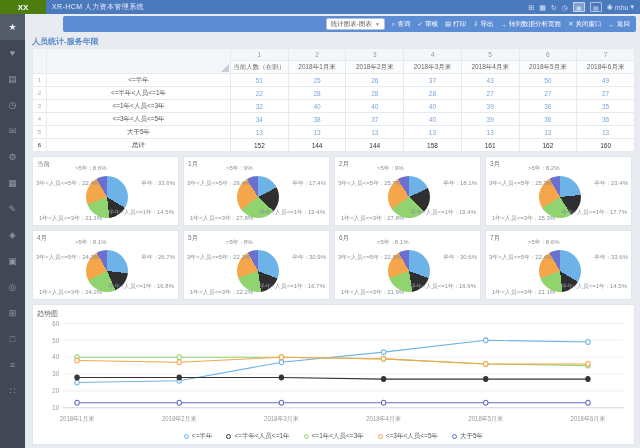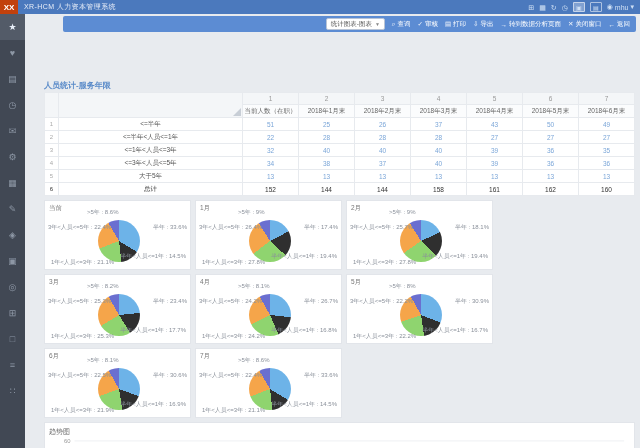--- a/index.html
+++ b/index.html
@@ -1,21 +1,21 @@
 <!DOCTYPE html>
 <html><head>
 <meta charset="utf-8">
 <style>
   * { margin:0; padding:0; box-sizing:border-box; }
   html,body { width:640px; height:448px; overflow:hidden; }
   body { font-family:"Liberation Sans", sans-serif; background:#e8ebef; }
 
   
   .header { height:14px; background:#4b79bd; display:flex; align-items:center; color:#e8eef8; }
-  .logo { width:18px; height:14px; background:#c2410c; color:#fff; font-size:8px; font-weight:bold; display:flex; align-items:center; justify-content:center; }
+  .logo { width:46px; height:14px; background:#4d7c0f; color:#fff; font-size:8px; font-weight:bold; display:flex; align-items:center; justify-content:center; }
   .header-title { font-size:7px; margin-left:6px; letter-spacing:.4px; flex:1; white-space:nowrap; }
   .header-icons { display:flex; align-items:center; gap:5px; margin-right:6px; color:#cfe0f5; }
   .h-ic { font-size:7px; line-height:1; }
   .win-btn { width:12px; height:10px; border:1px solid rgba(255,255,255,.55); border-radius:1px; display:flex; align-items:center; justify-content:center; font-size:6px; }
   .win-btn.active { background:rgba(255,255,255,.3); }
   .user-menu { font-size:7px; display:flex; gap:2px; align-items:center; white-space:nowrap; }
 
   .main-row { display:flex; height:434px; }
 
   
@@ -26,21 +26,21 @@
   .main { flex:1; display:flex; flex-direction:column; overflow:hidden; }
 
   
   .toolbar-strip { height:19px; padding:2px 4px 1px 38px; flex:none; }
   .toolbar-bar { height:16px; background:#5c8cd3; border-radius:2px; display:flex; align-items:center; justify-content:flex-end; gap:7px; padding:0 6px; }
   .view-select { background:#fff; border:1px solid #b8c4d6; border-radius:2px; height:12px; display:flex; align-items:center; gap:3px; padding:0 4px; font-size:6.5px; color:#555; white-space:nowrap; }
   .view-select .caret { font-size:5px; color:#888; }
   .tb-btn { color:#fff; font-size:6.5px; display:flex; align-items:center; gap:2px; white-space:nowrap; }
   .tb-btn .ic { font-size:6.5px; opacity:.92; }
 
-  .content { flex:1; padding:2px 5px 3px 19px; overflow:hidden; display:flex; flex-direction:column;margin-top:44px; }
+  .content { flex:1; padding:2px 5px 3px 7px; overflow:hidden; display:flex; flex-direction:column; }
   .page-title { font-size:8px; font-weight:bold; color:#5a8bc9; height:13px; line-height:13px; flex:none; }
 
   
   table.grid { width:100%; border-collapse:collapse; background:#fff; table-layout:fixed; border:1px solid #dfe3e8; flex:none; }
   .grid th, .grid td { border:1px solid #e7eaee; font-size:6.5px; text-align:center; padding:0; height:13px; color:#555; overflow:hidden; white-space:nowrap; }
   .grid thead tr.nums th { background:#f4f6f8; color:#999; font-weight:normal; height:12px; }
   .grid thead tr.names th { background:#fbfcfd; color:#666; font-weight:normal; height:13px; }
   .grid td.idx { color:#aaa; font-size:6px; }
   .grid td.lbl { color:#555; }
   .grid td.val { color:#7ba6d8; }

